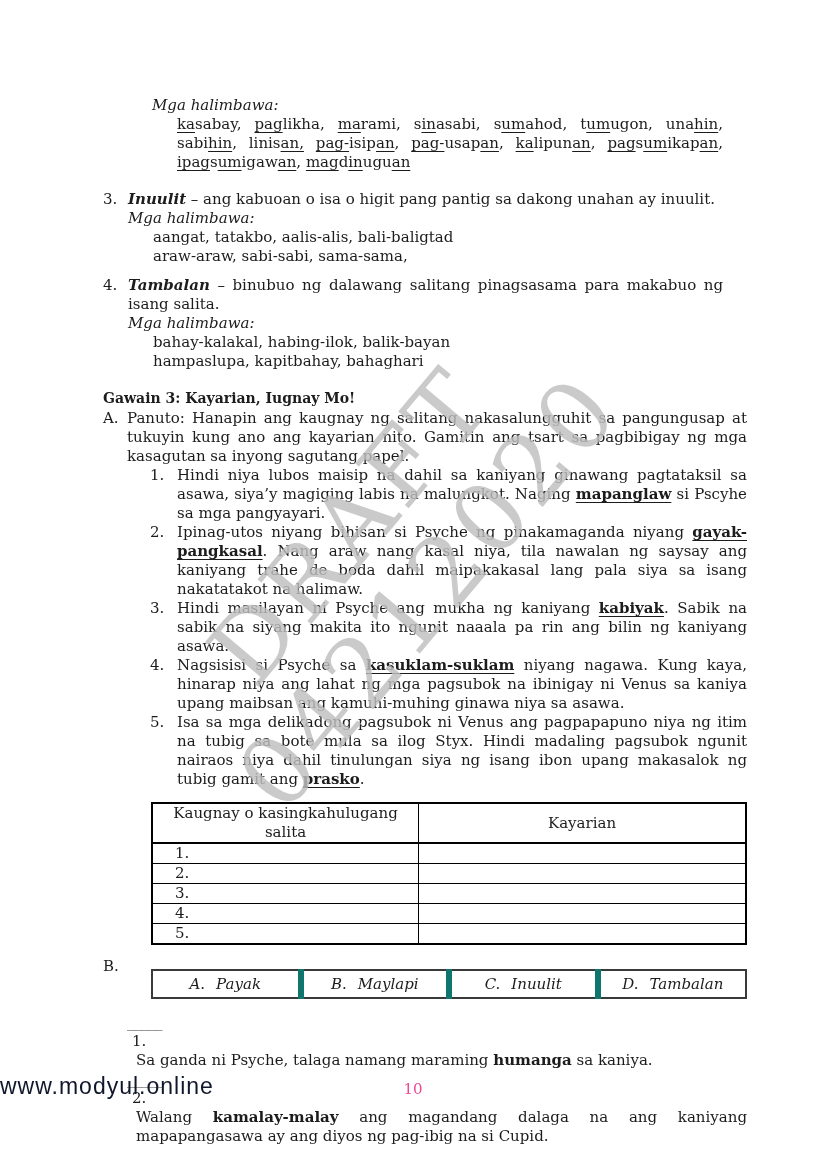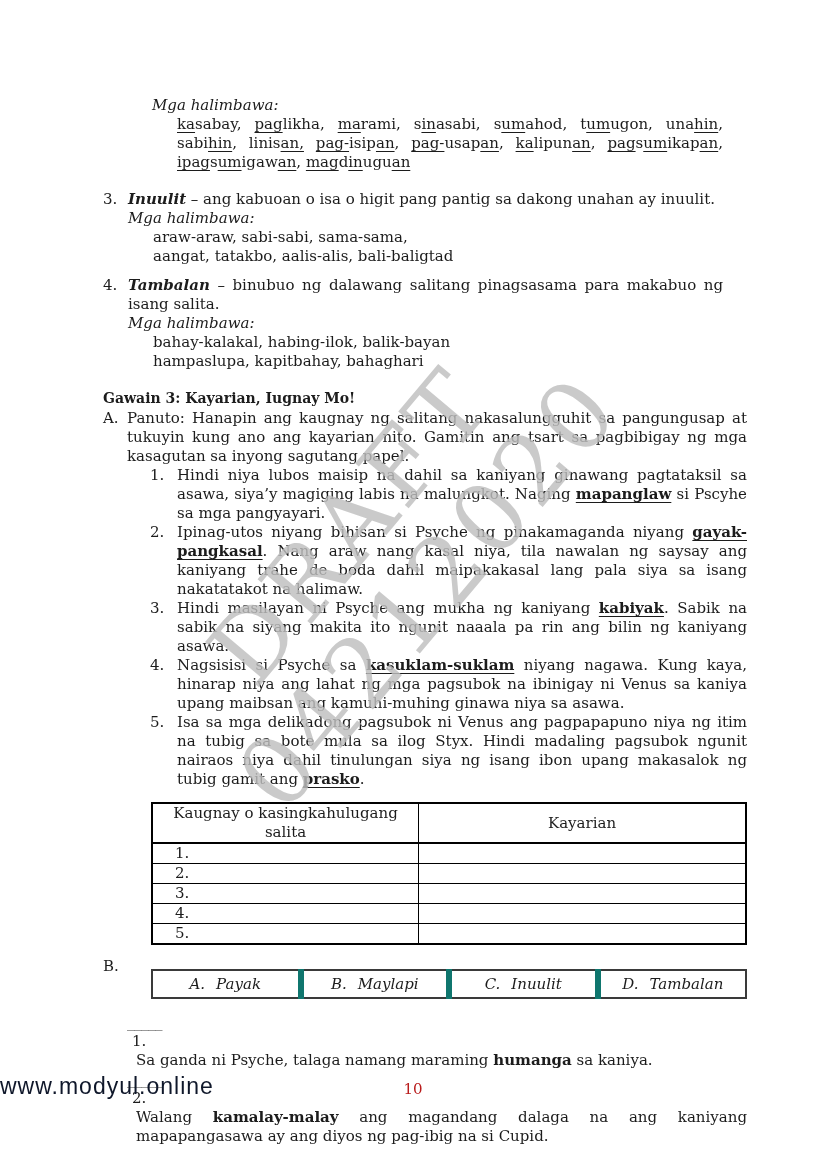--- a/index.html
+++ b/index.html
@@ -57,21 +57,21 @@
   .q .blank { width:42px; flex:none; letter-spacing:-0.5px; color:#555; overflow:hidden; }
   .q .num { width:26px; flex:none; margin-left:5px; }
   .q .t { flex:1; margin-left:9px; text-align:justify; }
 
   .watermark {
     position:absolute; left:80px; top:320px; width:620px; height:480px;
     display:flex; flex-direction:column; align-items:center; justify-content:center;
     transform:rotate(-50deg); z-index:5; pointer-events:none;
     font-size:96px; line-height:1.06; color:rgba(190,190,190,0.82); letter-spacing:5px;
   }
-  .page-number { position:absolute; left:0; right:0; top:1080px; text-align:center; font-size:15px; color:#b91c1c; z-index:1; }
+  .page-number { position:absolute; left:0; right:0; top:1080px; text-align:center; font-size:15px; color:#ec4899; z-index:1; }
   .site-footer {
     position:absolute; left:0; right:0; top:1077px; text-align:left; z-index:1;
     font-family:"Liberation Sans","DejaVu Sans",sans-serif; font-size:23px; color:#0f172a; letter-spacing:1px;
   }
 </style>
 </head>
 <body>
 
 <div class="page">
 
@@ -89,22 +89,22 @@
         <div class="word-line justify"><span>sabi</span><span class="u">hin</span><span>, </span><span>linis</span><span class="u">an,</span><span> </span><span class="u">pag-</span><span>isip</span><span class="u">an</span><span>, </span><span class="u">pag-</span><span>usap</span><span class="u">an</span><span>, </span><span class="u">ka</span><span>lipun</span><span class="u">an</span><span>, </span><span class="u">pag</span><span>s</span><span class="u">um</span><span>ikap</span><span class="u">an</span><span>,</span></div>
         <div class="word-line"><span class="u">ipag</span><span>s</span><span class="u">um</span><span>igaw</span><span class="u">an</span><span>, </span><span class="u">mag</span><span>d</span><span class="u">in</span><span>ugu</span><span class="u">an</span></div>
       </div>
     </div>
 
     <div class="kitem" id="item3">
       <div class="n">3.</div>
       <div class="kbody">
         <div class="first"><span class="b i">Inuulit</span><span> – ang kabuoan o isa o higit pang pantig sa dakong unahan ay inuulit.</span></div>
         <div class="i">Mga halimbawa:</div>
+        <div class="exline">aangat, tatakbo, aalis-alis, bali-baligtad</div>
         <div class="exline">araw-araw, sabi-sabi, sama-sama,</div>
-        <div class="exline">aangat, tatakbo, aalis-alis, bali-baligtad</div>
       </div>
     </div>
 
     <div class="kitem" id="item4">
       <div class="n">4.</div>
       <div class="kbody">
         <div class="first"><span class="b i">Tambalan</span><span> – binubuo ng dalawang salitang pinagsasama para makabuo ng isang salita.</span></div>
         <div class="i">Mga halimbawa:</div>
         <div class="exline">bahay-kalakal, habing-ilok, balik-bayan</div>
         <div class="exline">hampaslupa, kapitbahay, bahaghari</div>

